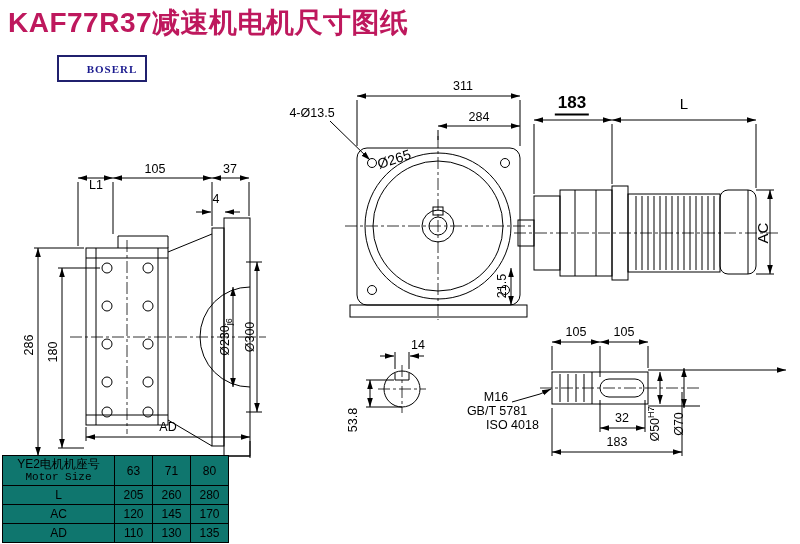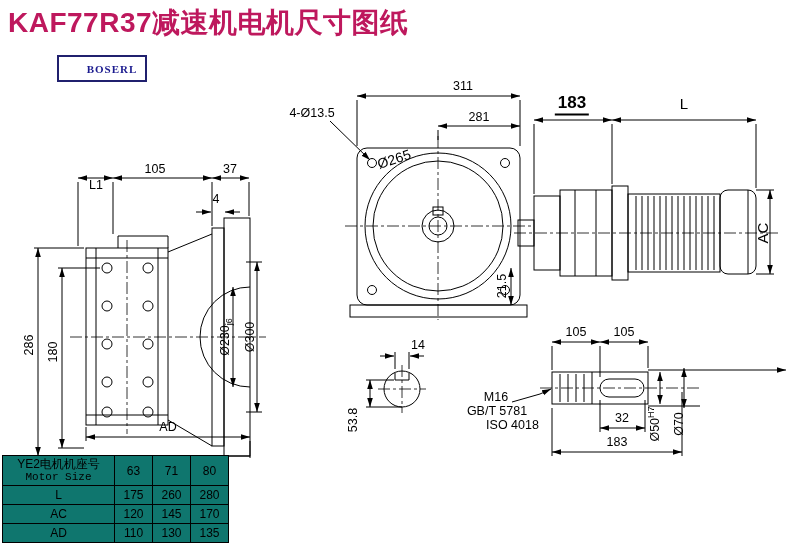--- a/index.html
+++ b/index.html
@@ -198,21 +198,21 @@
 
         <path d="M512,402 L540,394 L551,389" marker-end="url(#ae)"></path>
       </g>
     </g>
   </svg>
 
   <div class="title">KAF77R37减速机电机尺寸图纸</div>
   <div class="logo">BOSERL</div>
 
   <div class="dim" style="left:438px; top:86px;margin-left:25px;">311</div>
-  <div class="dim" style="left:479px; top:117px;">281</div>
+  <div class="dim" style="left:479px; top:117px;">284</div>
   <div class="dim" style="left:312px; top:113px;">4-Ø13.5</div>
   <div class="dim diag" style="left:394px; top:159px;">Ø265</div>
   <div class="dim v" style="left:502px; top:286px;">21.5</div>
 
   <div class="dim big" style="left:572px; top:104px;">183</div>
   <div class="dim med" style="left:684px; top:103px;">L</div>
   <div class="dim v med" style="left:762px; top:233px;">AC</div>
 
   <div class="dim" style="left:96px;  top:185px;">L1</div>
   <div class="dim" style="left:155px; top:169px;">105</div>
@@ -243,21 +243,21 @@
       <td class="hdr">
         <div>YE2电机机座号</div>
         <div class="en">Motor Size</div>
       </td>
       <td>63</td>
       <td>71</td>
       <td>80</td>
     </tr>
     <tr>
       <td>L</td>
-      <td>175</td>
+      <td>205</td>
       <td>260</td>
       <td>280</td>
     </tr>
     <tr>
       <td>AC</td>
       <td>120</td>
       <td>145</td>
       <td>170</td>
     </tr>
     <tr>

